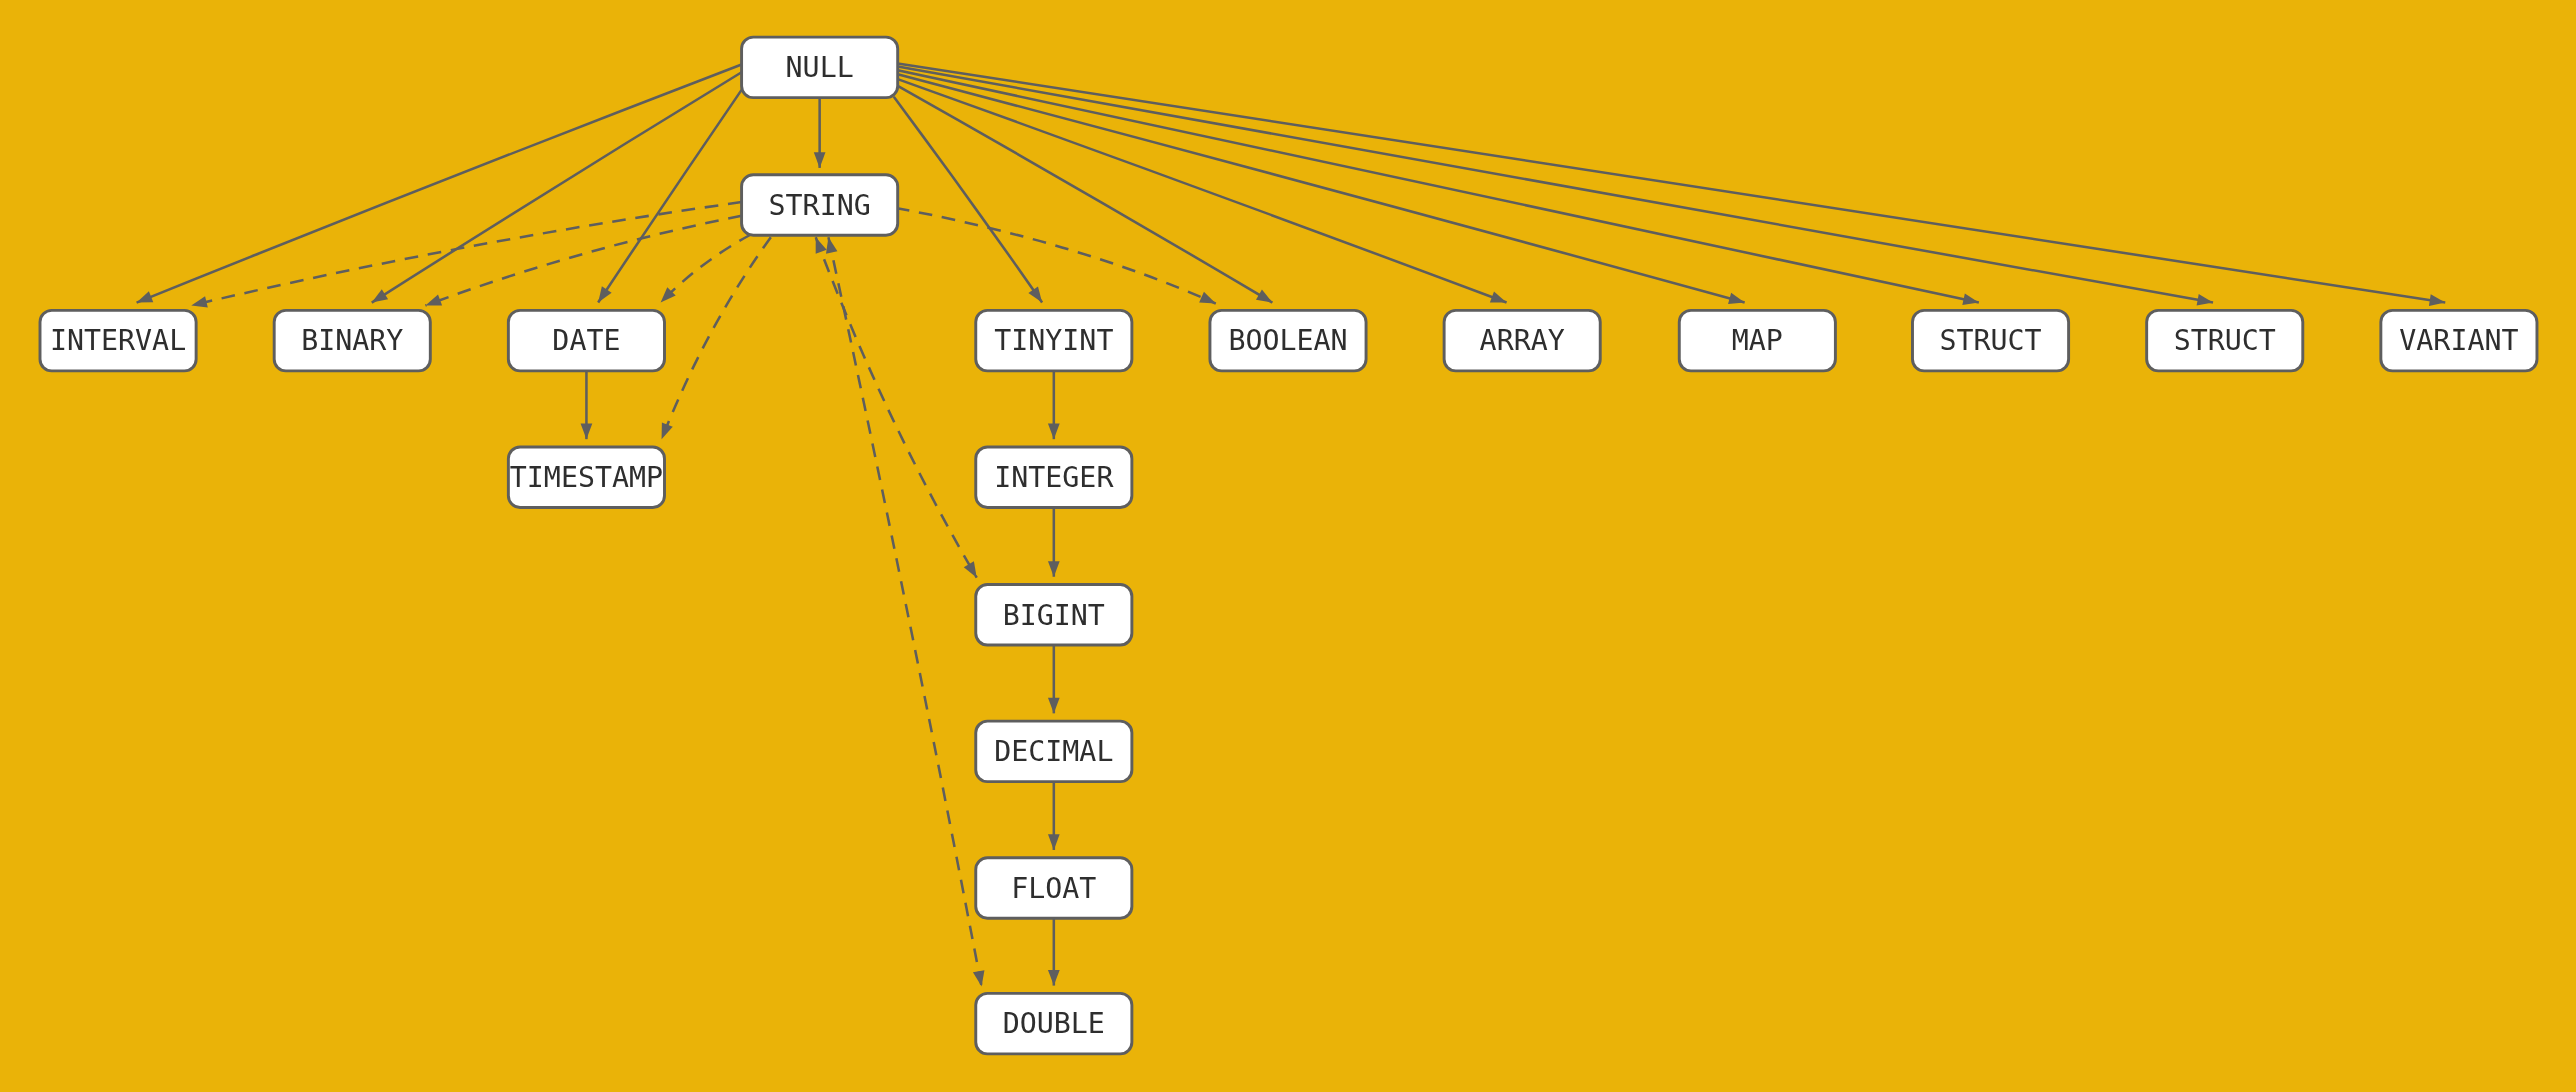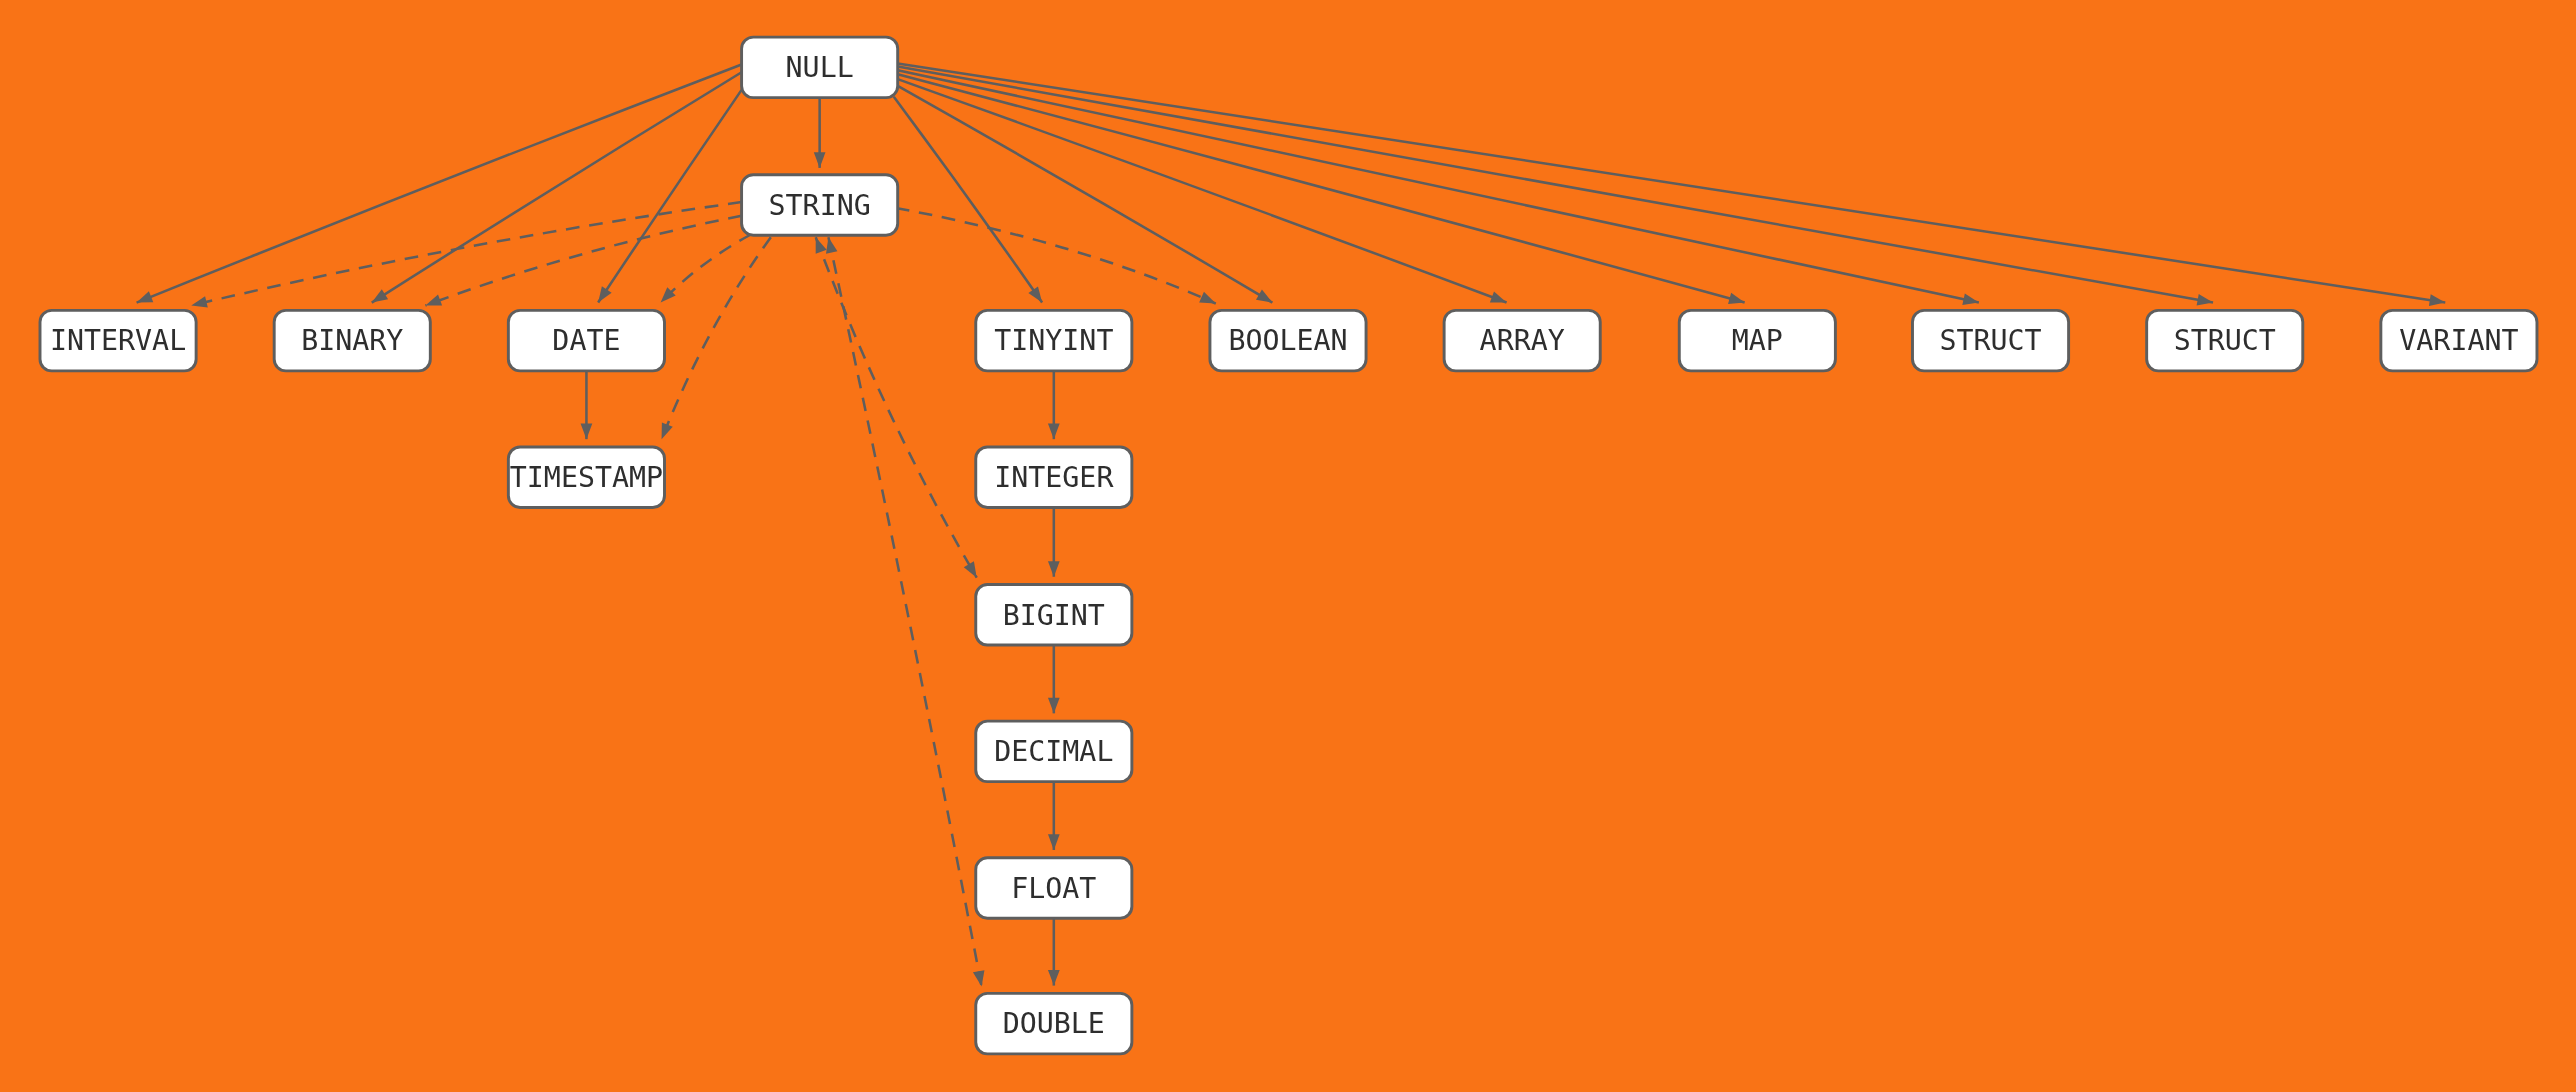--- a/index.html
+++ b/index.html
@@ -5,21 +5,21 @@
   html, body {
     margin: 0;
     padding: 0;
     background: #ffffff;
     font-family: "DejaVu Sans Mono", "Liberation Mono", monospace;
   }
   .canvas {
     position: relative;
     width: 2576px;
     height: 1093px;
-    background: #f97316;
+    background: #eab308;
     overflow: hidden;
   }
   svg { display: block; width: 2576px; height: 1093px; }
   .node-box {
     fill: #ffffff;
     stroke: #5e5e5e;
     stroke-width: 3;
   }
   .node-label {
     fill: #2e2e2e;

